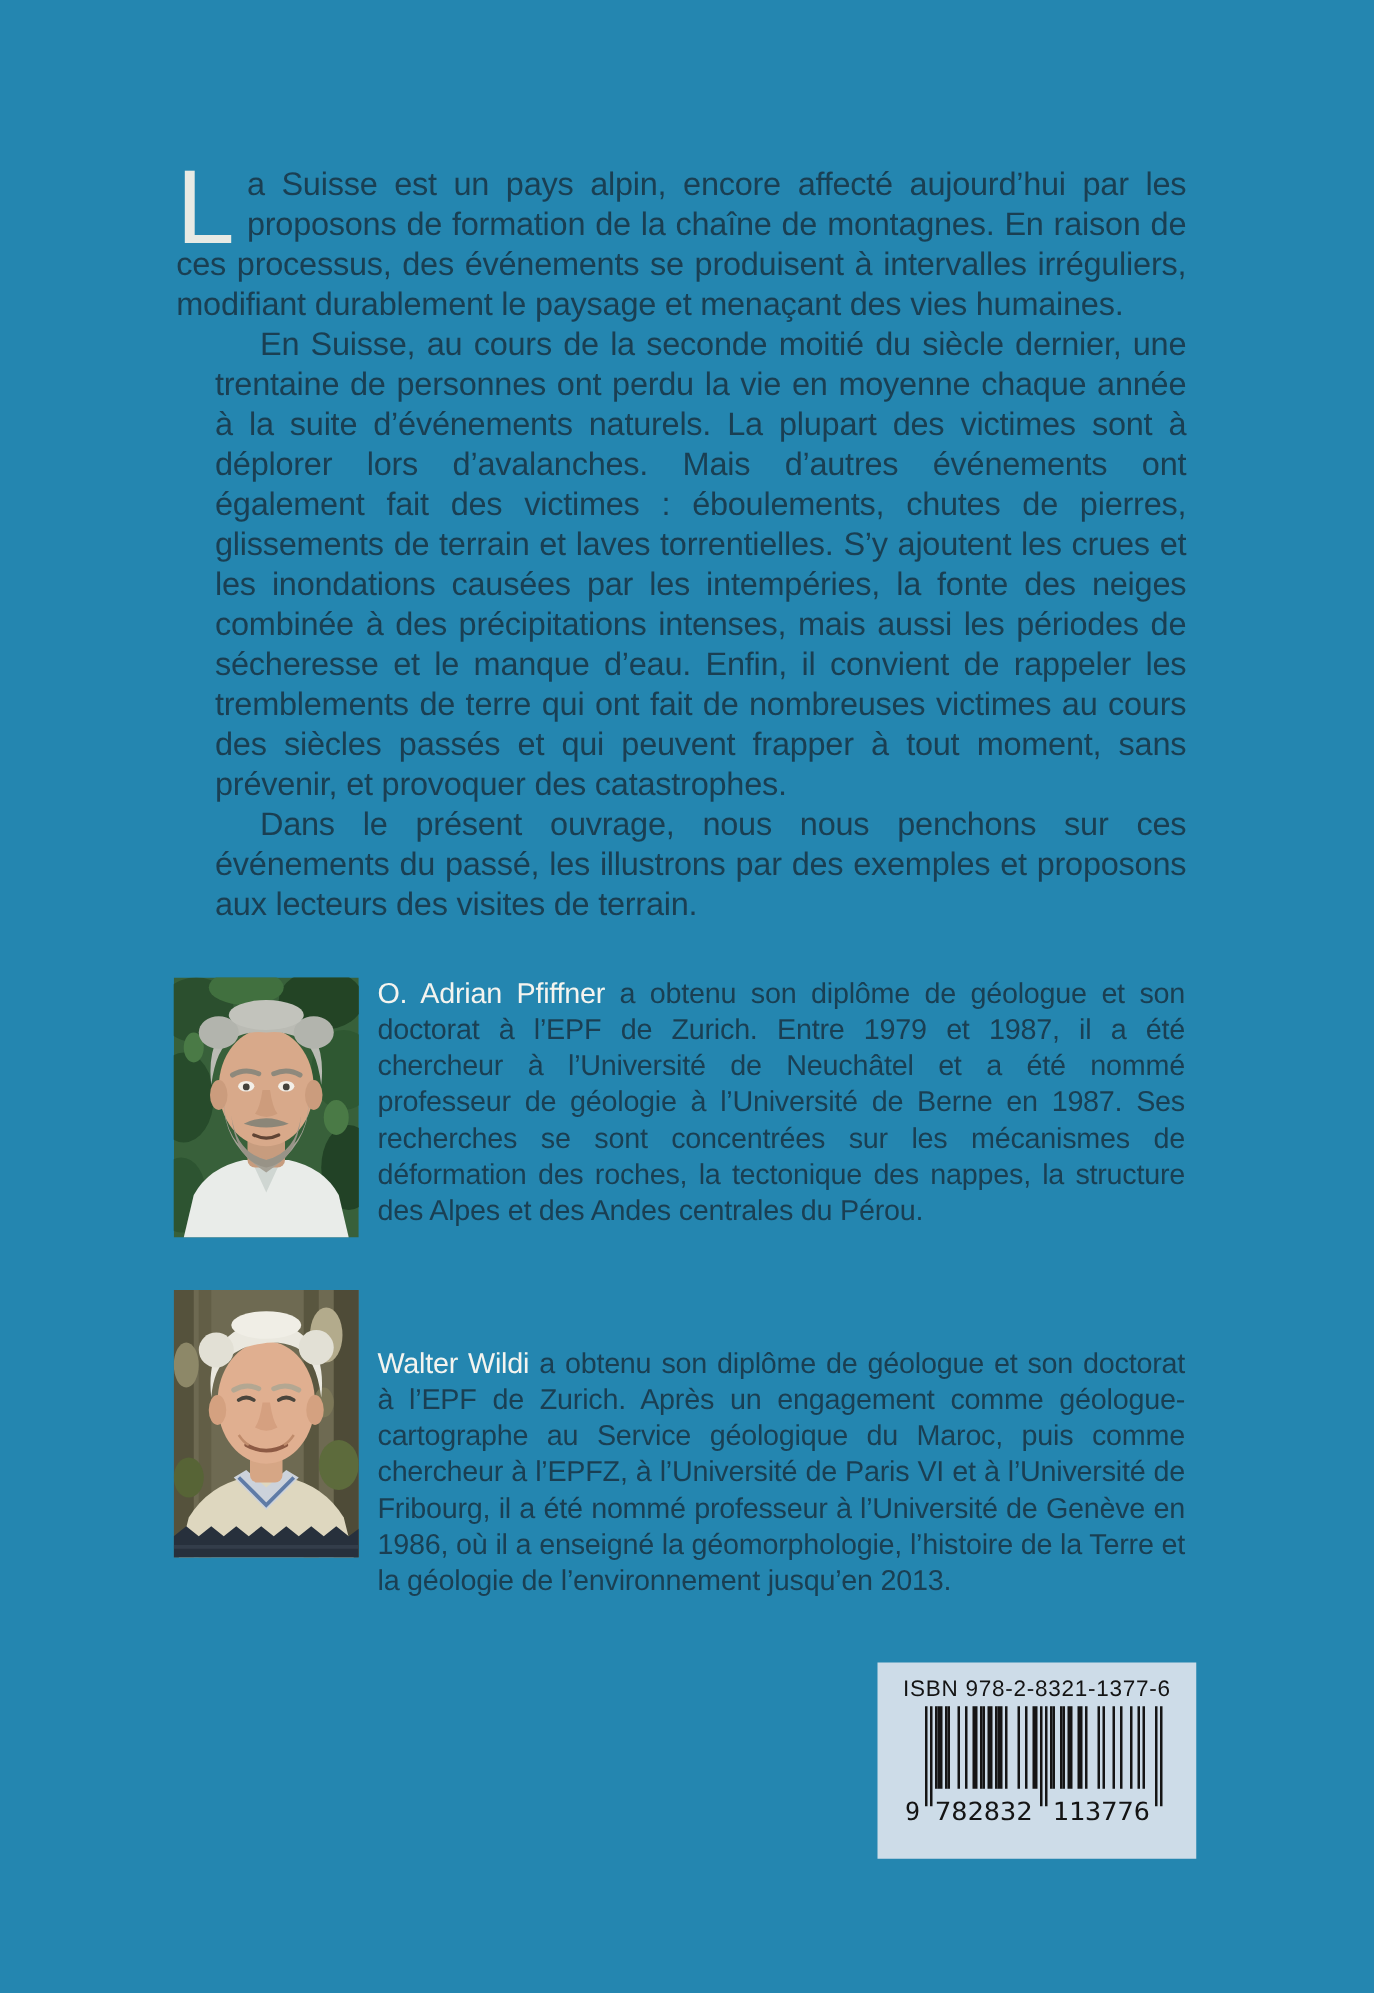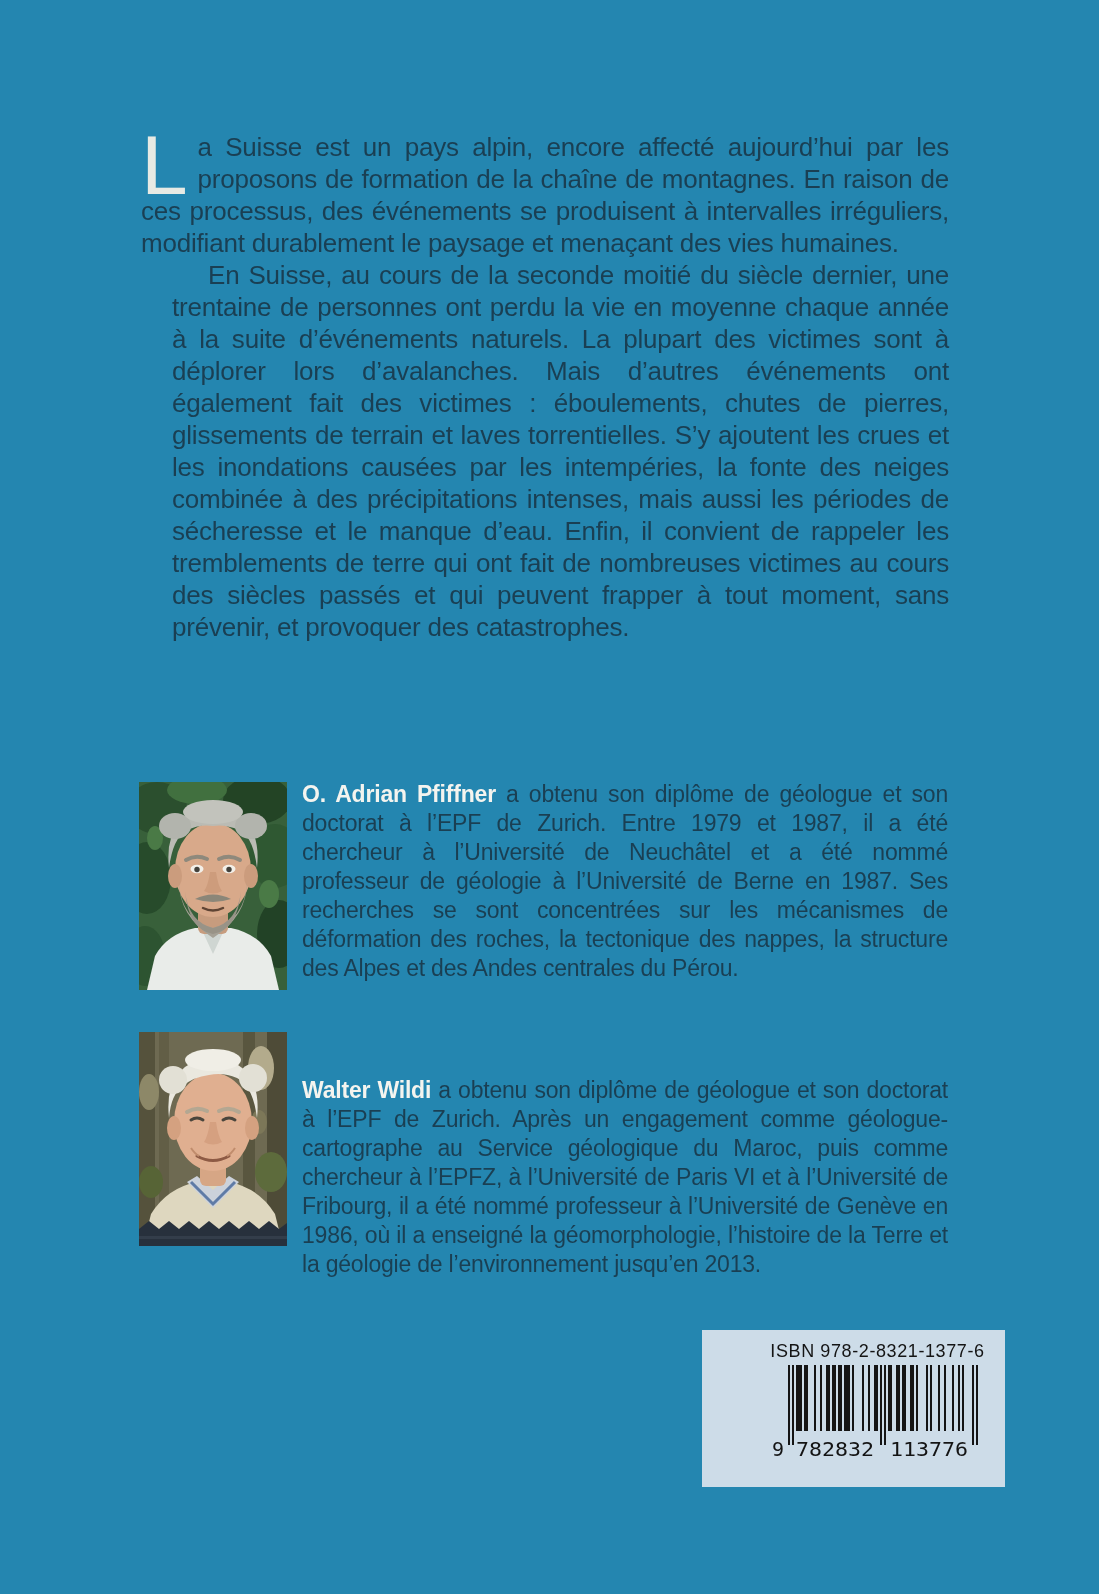--- a/index.html
+++ b/index.html
@@ -18,49 +18,50 @@
   .synopsis p.indent{text-indent:36px;margin-left:31px;}
   .dropcap{
     float:left;font-size:84px;line-height:64px;height:62px;
     margin:2px 10px 0 0;color:#e7eae4;font-weight:400;
   }
   
   .author{
     position:absolute;color:#1a3f53;font-size:23px;line-height:29px;
     text-align:justify;letter-spacing:-0.2px;width:646px;left:302px;
   }
-  .author .name{color:#f4f4ef;font-weight:700;}
+  .author .name{color:#f4f4ef;font-weight:400;}
   #author1-text{top:780px;}
   #author2-text{top:1076px;}
   .photo{position:absolute;display:block;}
   #photo1{left:139px;top:782px;}
   #photo2{left:139px;top:1032px;}
   
   .barcode-box{
     position:absolute;left:702px;top:1330px;width:255px;height:157px;
-    background:#cddce8;display:flex;flex-direction:column;align-items:center;padding-left:48px;
+    background:#cddce8;display:flex;flex-direction:column;align-items:center;
   }
   .isbn{
     margin-top:11px;font-size:18px;color:#141414;letter-spacing:0.6px;
     font-family:"Liberation Sans",sans-serif;white-space:nowrap;
   }
   svg.ean{margin-top:1px;display:block;}
   svg.ean text{
     font-family:"DejaVu Sans Mono","Liberation Mono",monospace;
     font-size:20px;fill:#141414;
   }
 </style>
 </head>
 <body>
 
 <div class="page">
 
   <section class="synopsis">
     <p><span class="dropcap">L</span><span>a Suisse est un pays alpin, encore affecté aujourd’hui par les proposons de formation de la chaîne de montagnes. En raison de ces processus, des événements se produisent à intervalles irréguliers, modifiant durablement le paysage et menaçant des vies humaines.</span></p>
     <p class="indent">En Suisse, au cours de la seconde moitié du siècle dernier, une trentaine de personnes ont perdu la vie en moyenne chaque année à la suite d’événements naturels. La plupart des victimes sont à déplorer lors d’avalanches. Mais d’autres événements ont également fait des victimes : éboulements, chutes de pierres, glissements de terrain et laves torrentielles. S’y ajoutent les crues et les inondations causées par les intempéries, la fonte des neiges combinée à des précipitations intenses, mais aussi les périodes de sécheresse et le manque d’eau. Enfin, il convient de rappeler les tremblements de terre qui ont fait de nombreuses victimes au cours des siècles passés et qui peuvent frapper à tout moment, sans prévenir, et provoquer des catastrophes.</p>
+    <p class="indent">Dans le présent ouvrage, nous nous penchons sur ces événements du passé, les illustrons par des exemples et proposons aux lecteurs des visites de terrain.</p>
   </section>
 
   <svg id="photo1" class="photo" width="148" height="208" viewBox="0 0 148 208">
     <rect width="148" height="208" fill="#38603a"></rect>
     <ellipse cx="18" cy="26" rx="30" ry="26" fill="#2b4f2e"></ellipse>
     <ellipse cx="118" cy="18" rx="34" ry="24" fill="#234425"></ellipse>
     <ellipse cx="136" cy="74" rx="26" ry="32" fill="#2f5832"></ellipse>
     <ellipse cx="8" cy="96" rx="24" ry="36" fill="#274b2b"></ellipse>
     <ellipse cx="58" cy="8" rx="30" ry="14" fill="#41703f"></ellipse>
     <ellipse cx="140" cy="152" rx="22" ry="34" fill="#224226"></ellipse>

